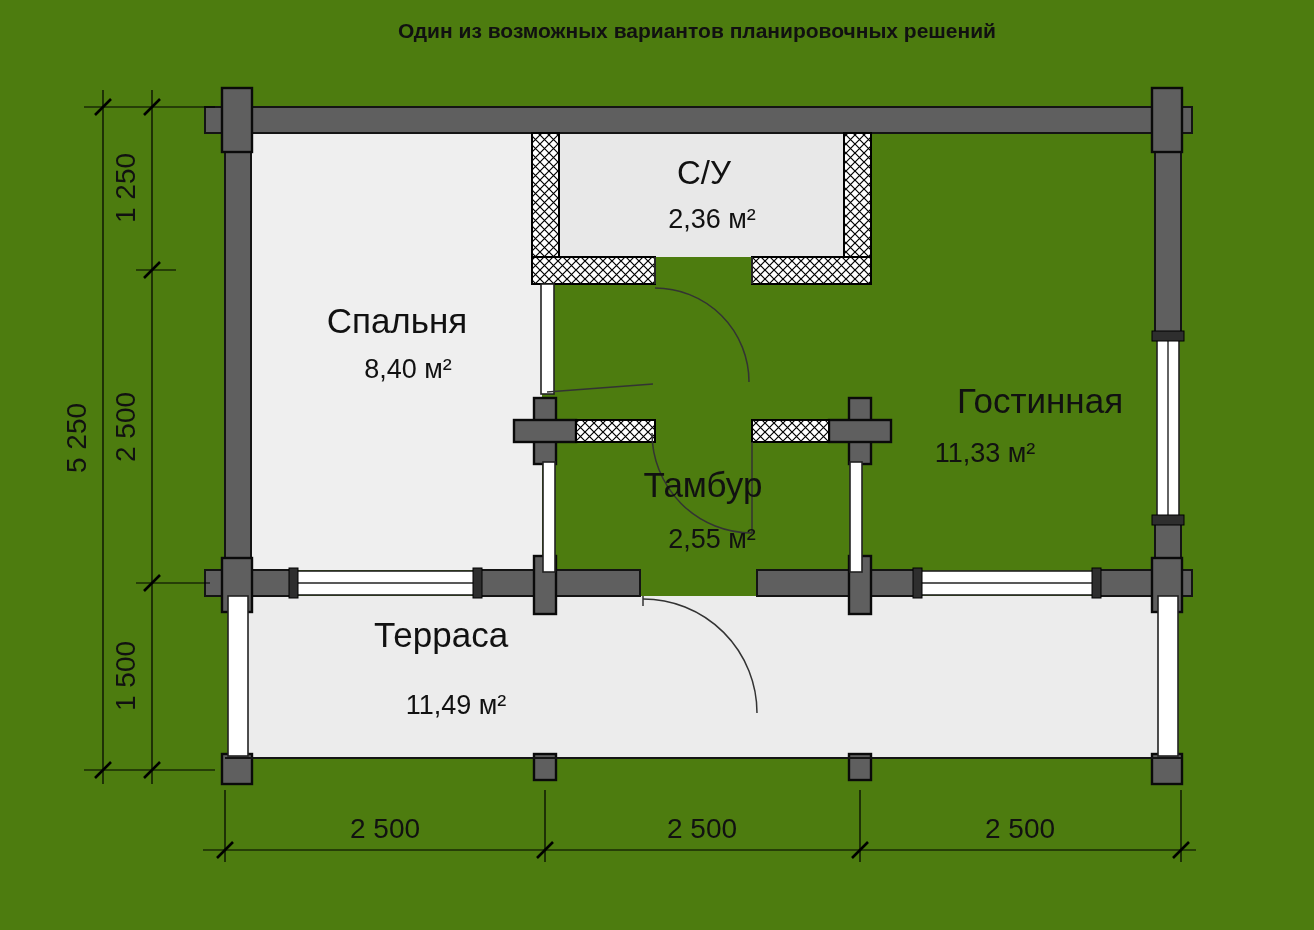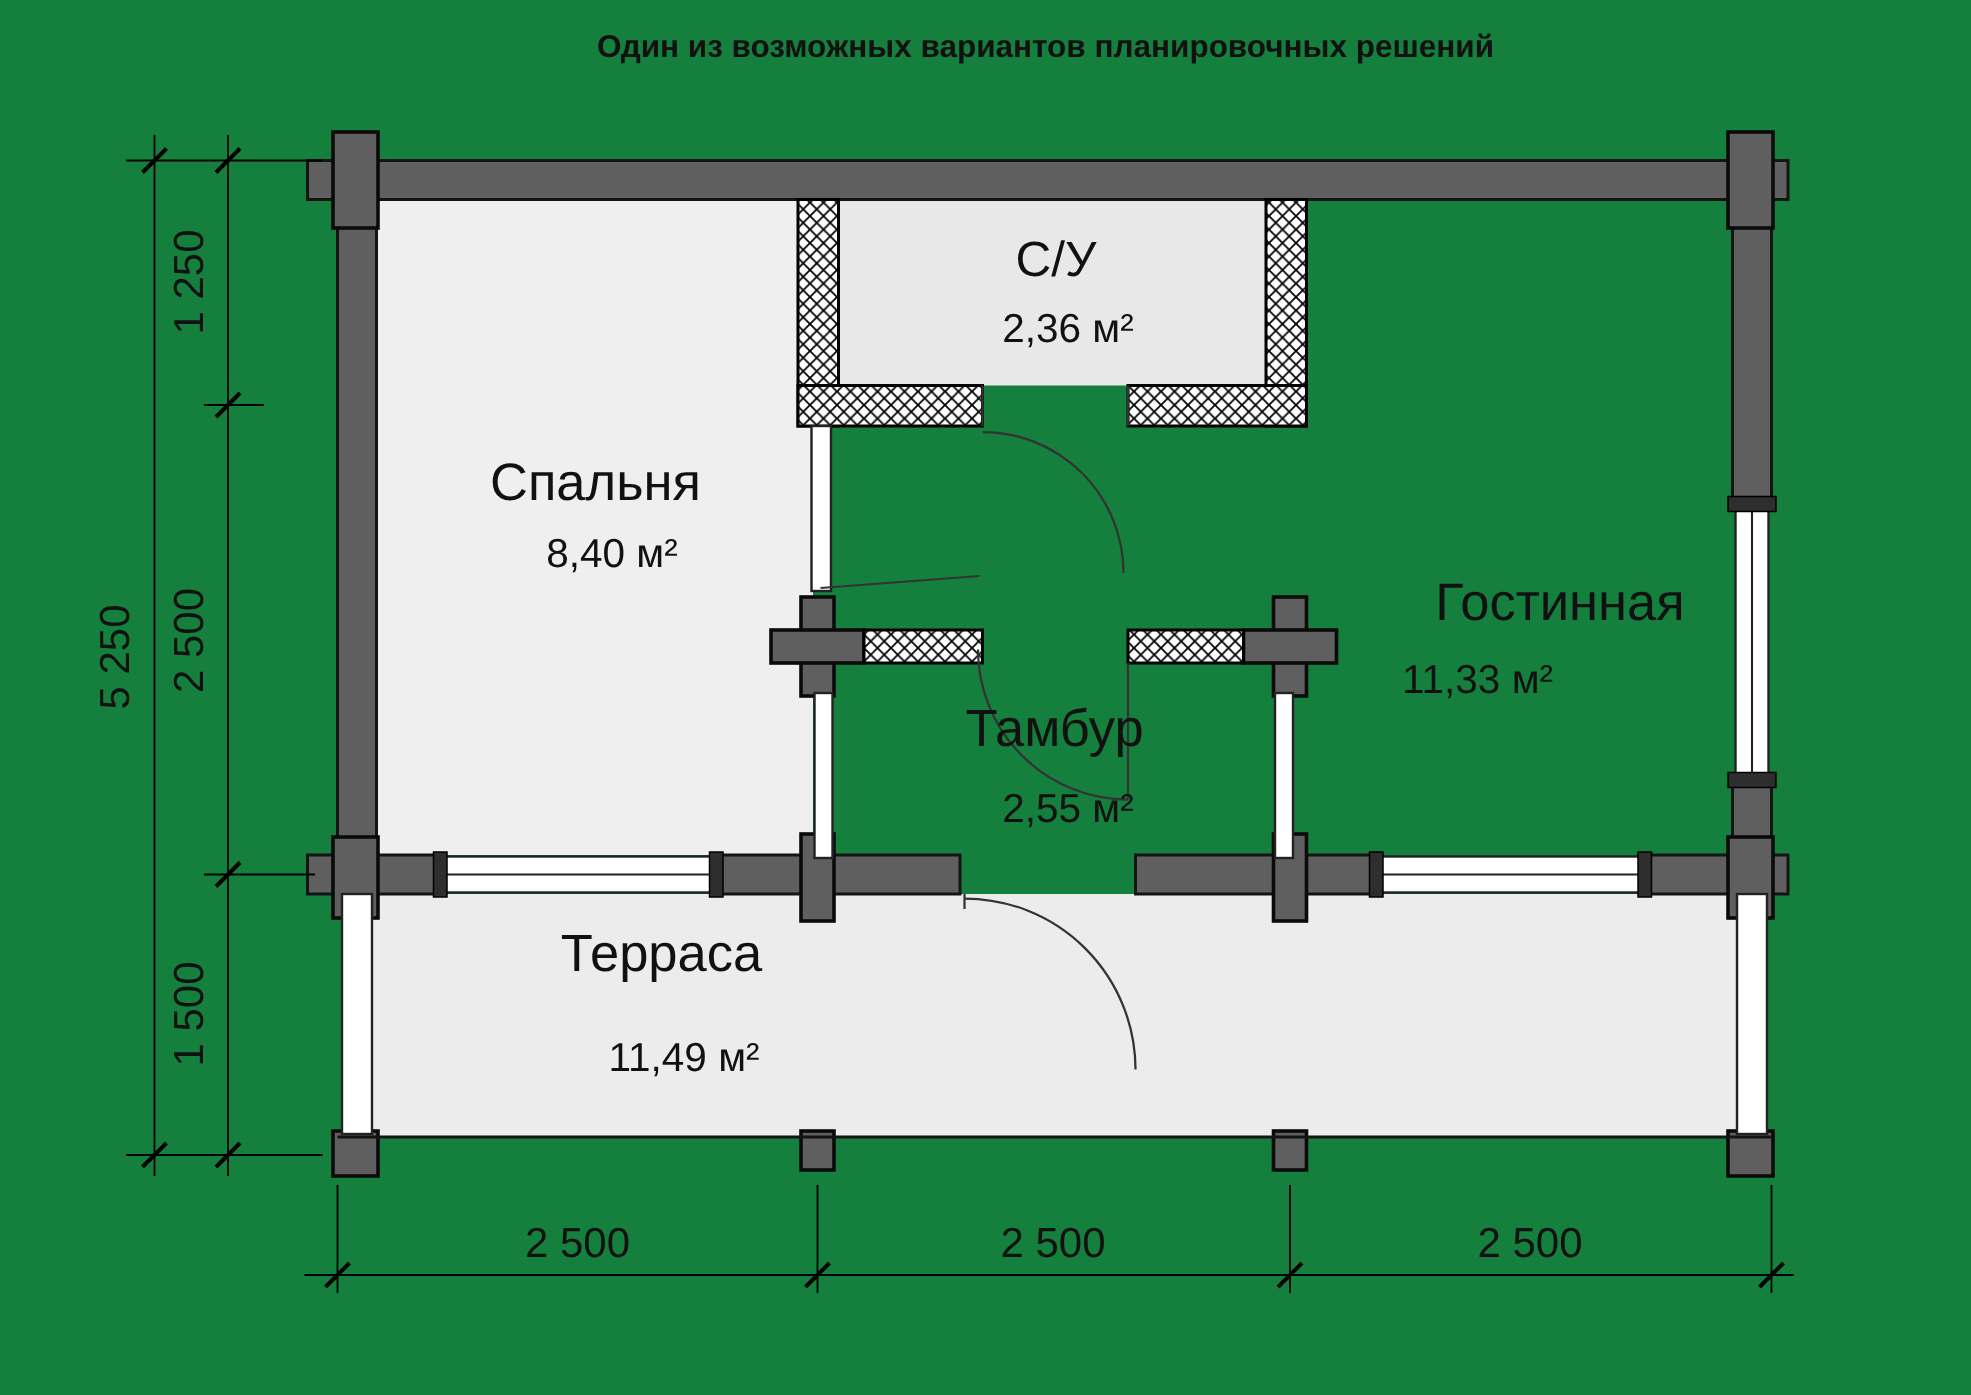--- a/index.html
+++ b/index.html
@@ -1,19 +1,19 @@
 <!DOCTYPE html>
 <html><head>
 <meta charset="utf-8">
 <style>
   html,body{margin:0;padding:0;background:#fff;}
   .canvas{
     position:relative;
     width:1314px;height:930px;
-    background:#15803d;
+    background:#4d7c0f;
     font-family:"Liberation Sans","DejaVu Sans",sans-serif;
     overflow:hidden;
   }
   svg{display:block;}
   svg text{font-family:"Liberation Sans","DejaVu Sans",sans-serif;fill:#111;}
   .title-text{font-size:21px;font-weight:600;}
   .room-name{font-size:35px;}
   .room-name-sm{font-size:33px;}
   .room-area{font-size:27px;}
   .dim-text{font-size:28px;}

